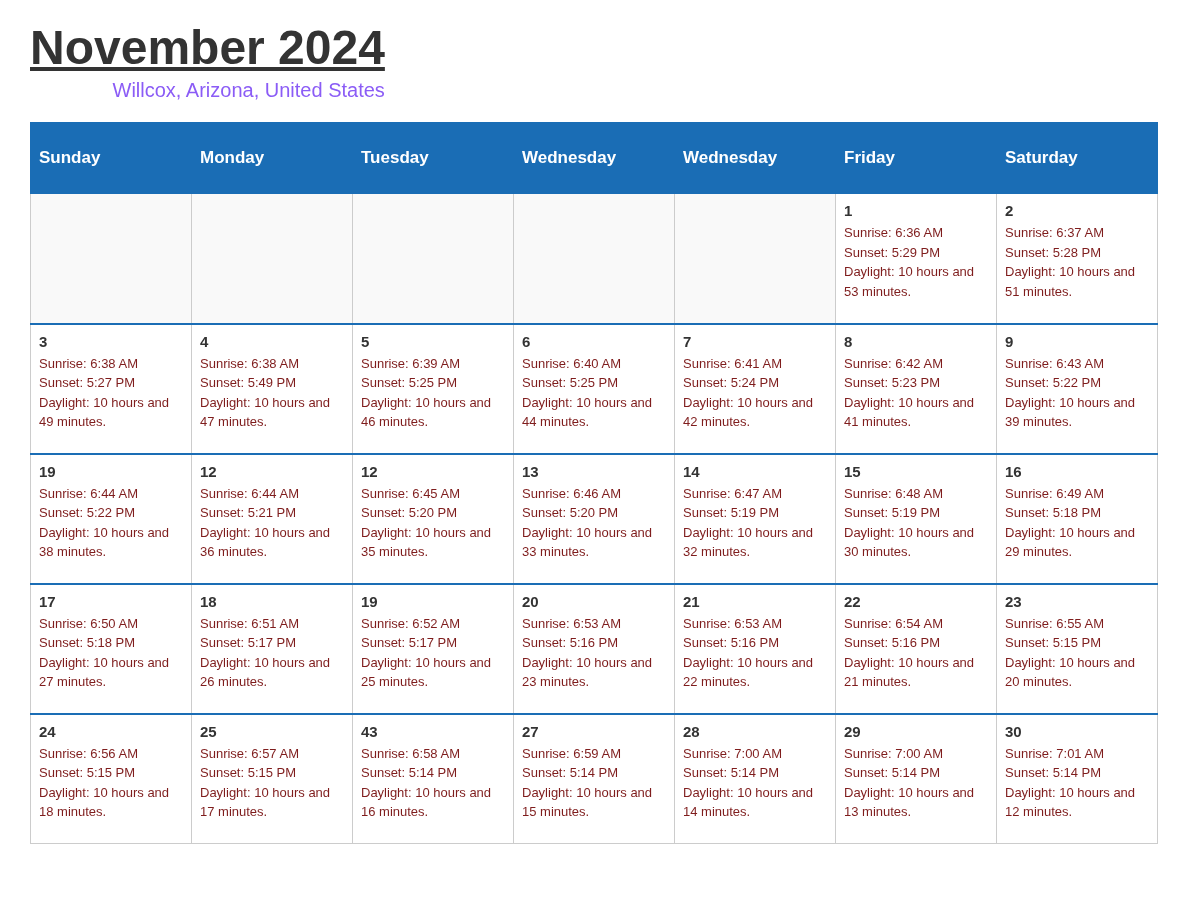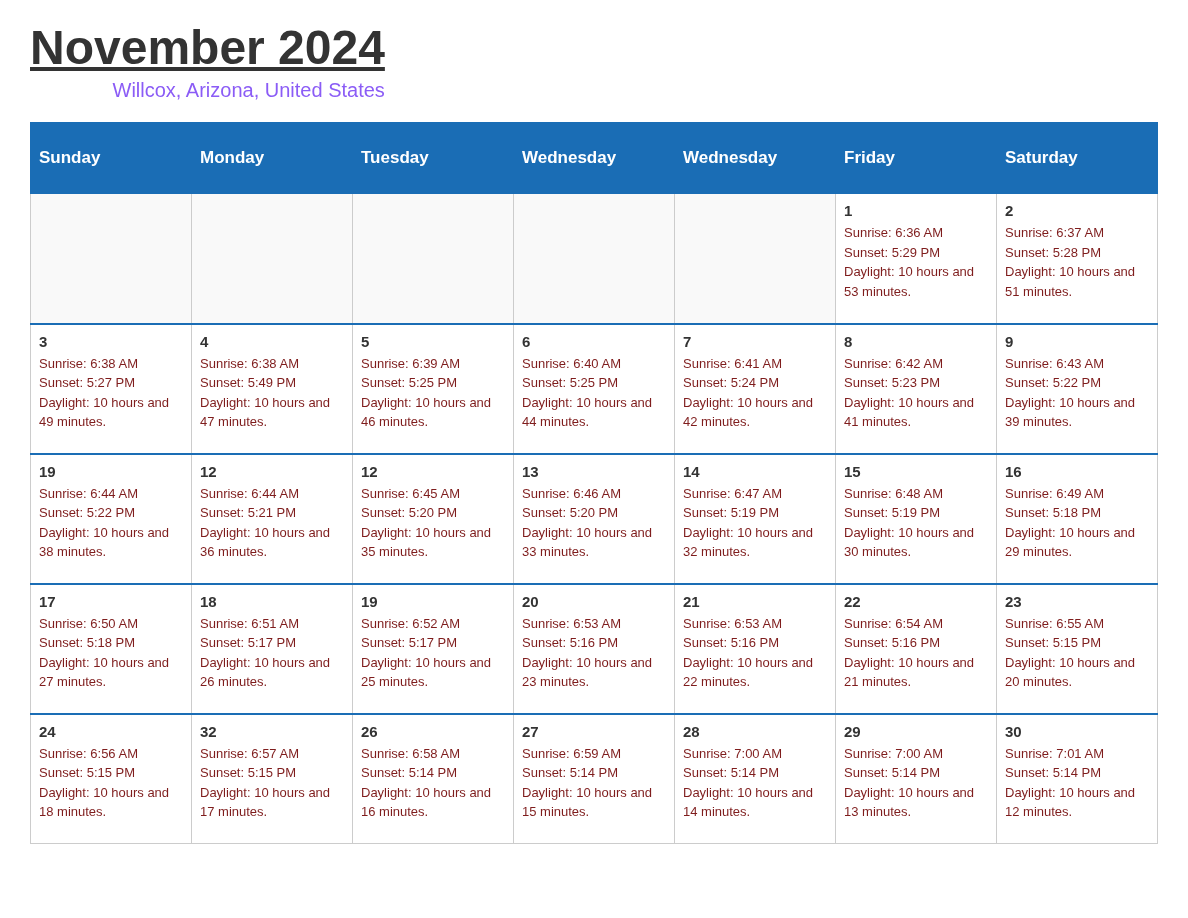--- a/index.html
+++ b/index.html
@@ -266,27 +266,27 @@
         </td>
       </tr>
       <tr>
         <td>
           <span class="day-number">24</span>
           <div class="day-info">Sunrise: 6:56 AM
 Sunset: 5:15 PM
 Daylight: 10 hours and 18 minutes.</div>
         </td>
         <td>
-          <span class="day-number">32</span>
+          <span class="day-number">25</span>
           <div class="day-info">Sunrise: 6:57 AM
 Sunset: 5:15 PM
 Daylight: 10 hours and 17 minutes.</div>
         </td>
         <td>
-          <span class="day-number">26</span>
+          <span class="day-number">43</span>
           <div class="day-info">Sunrise: 6:58 AM
 Sunset: 5:14 PM
 Daylight: 10 hours and 16 minutes.</div>
         </td>
         <td>
           <span class="day-number">27</span>
           <div class="day-info">Sunrise: 6:59 AM
 Sunset: 5:14 PM
 Daylight: 10 hours and 15 minutes.</div>
         </td>

